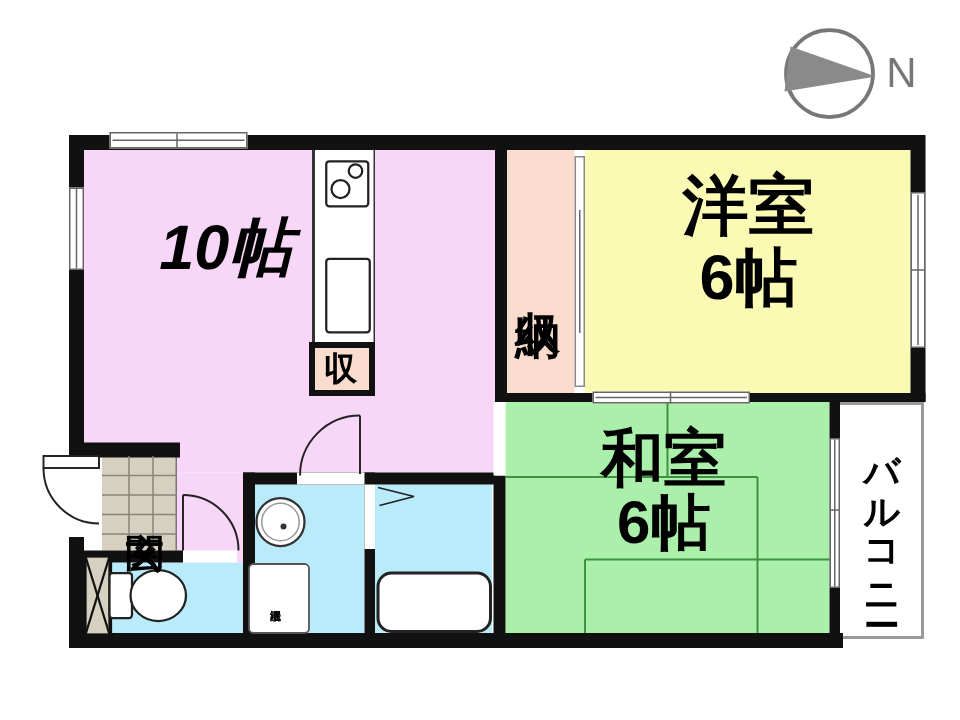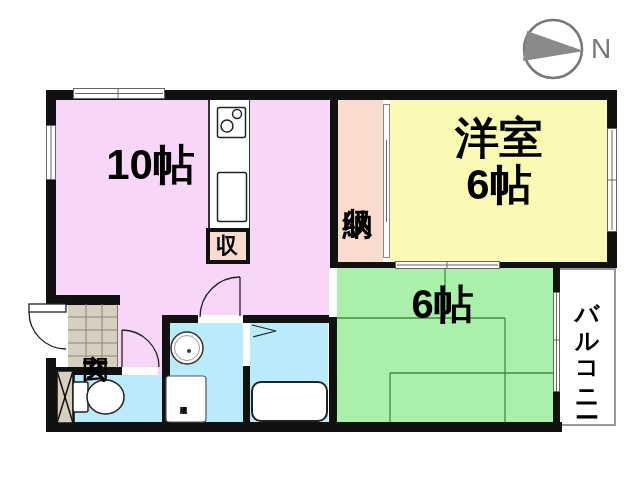--- a/index.html
+++ b/index.html
@@ -141,29 +141,30 @@
       <rect x="73" y="382" width="15" height="30" rx="2"></rect>
       <ellipse cx="105.5" cy="397" rx="18.5" ry="17"></ellipse>
     </g>
 
     <rect x="252" y="382" width="75" height="39" rx="9" fill="#fff" stroke="#222" stroke-width="2"></rect>
 
     <rect x="166" y="376" width="40" height="46" rx="3" fill="#fff" stroke="#555" stroke-width="1.2"></rect>
   </svg>
 
   <div class="lbl" style="left:58px;top:142px;width:185px;font-size:44px;">
-    <div style="font-size:42px;">10帖</div>
+    <div style="font-size:42px;font-style:italic;">10帖</div>
   </div>
 
   <div class="lbl" style="left:392px;top:114px;width:214px;font-size:44px;">
     <div>洋室</div>
     <div style="font-size:42px;">6帖</div>
   </div>
 
   <div class="lbl" style="left:345px;top:283px;width:195px;font-size:42px;">
+    <div>和室</div>
     <div style="font-size:40px;">6帖</div>
   </div>
 
   <div class="lbl vert" style="left:341px;top:140px;height:92px;font-size:30px;letter-spacing:3px;">収納</div>
 
   <div class="lbl" style="left:208px;top:234px;width:38px;font-size:22px;">収</div>
 
   <div class="lbl vert" style="left:82px;top:307px;height:60px;font-size:25px;letter-spacing:2px;">玄関</div>
 
   <div class="lbl vert" style="left:574px;top:272px;height:150px;font-size:24px;letter-spacing:2px;">バルコニー</div>

